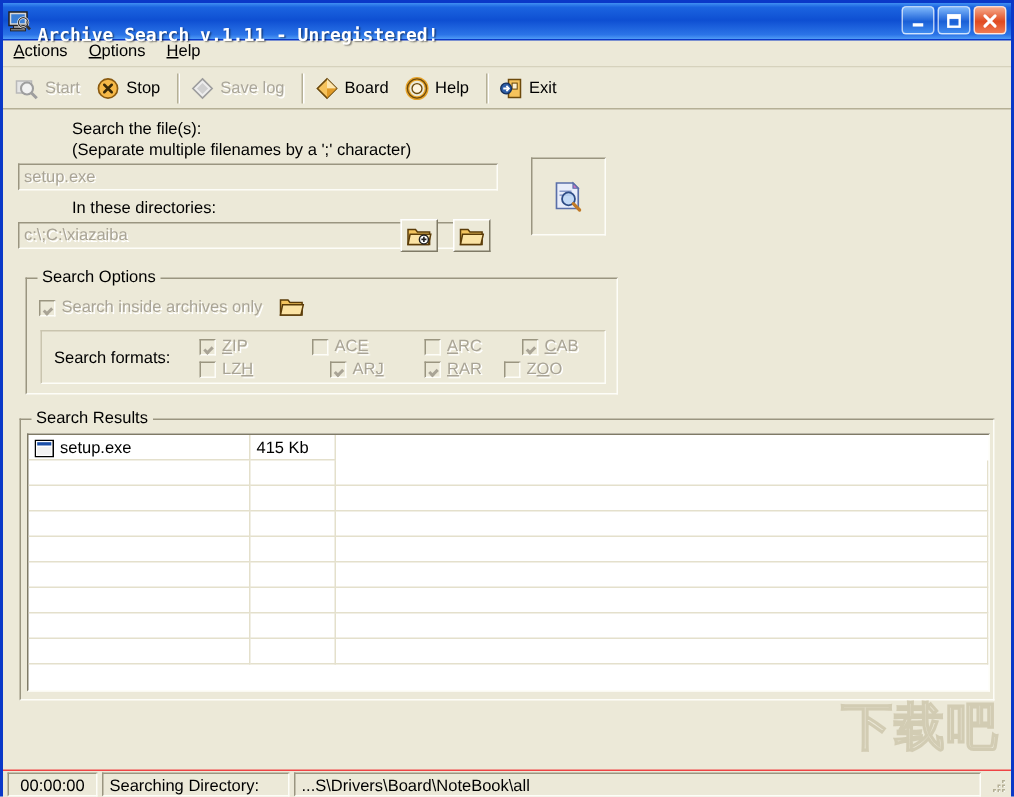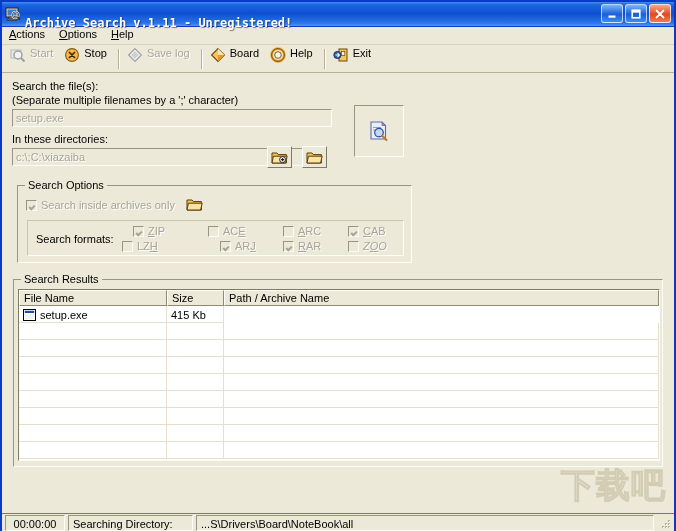--- a/index.html
+++ b/index.html
@@ -56,31 +56,31 @@
     padding:1px 7px;color:#000;font-size:11px;white-space:nowrap;
     font-family:"Liberation Sans", sans-serif;
   }
   .menu-item u{text-decoration:underline;}
   
   .toolbar{
     height:27px;background:#ece9d8;display:flex;align-items:center;
     padding-left:4px;border-bottom:1px solid #b5b096;
   }
   .tbtn{
-    display:flex;align-items:flex-start;height:23px;padding:0 7px 0 4px;
+    display:flex;align-items:center;height:23px;padding:0 7px 0 4px;
     white-space:nowrap;box-sizing:border-box;
   }
   .tbtn .tlabel{margin-left:4px;font-size:11px;color:#000;}
   .tbtn.disabled .tlabel{color:#aaa69a;text-shadow:1px 1px 0 #fff;}
   .tsep{width:1px;height:20px;background:#b5b096;margin:0 4px;box-shadow:1px 0 0 #fff;}
   .ticon{width:16px;height:16px;position:relative;flex:0 0 auto;}
   
   .client{position:relative;height:calc(531px - 4px - 24px - 17px - 27px);}
   .lbl{font-size:11px;color:#000;}
-  .row-lbl{position:absolute;}
+  .row-lbl{position:absolute;margin-left:36px;}
   .tfield{
     position:absolute;box-sizing:border-box;
     background:#ece9d8;
     border:1px solid #9a9580;
     border-right-color:#fdfdf8;border-bottom-color:#fdfdf8;
     color:#a9a496;
     font-size:11px;
     padding:2px 3px 0 3px;
     overflow:hidden;white-space:nowrap;
     text-shadow:1px 1px 0 #fff;
@@ -367,21 +367,21 @@
         </svg>
       </span>
 
       <div class="inner-box" style="left:9px;top:34px;width:377px;height:36px;">
         <span class="lbl" style="position:absolute;left:8px;top:12px;color:#000;">Search formats:</span>
 
         <div class="cb" style="left:105px;top:4px;">
           <span class="cbbox checked"></span>
           <span class="cblabel"><u>Z</u>IP</span>
         </div>
-        <div class="cb" style="left:94px;top:19px;">
+        <div class="cb" style="left:105px;top:19px;">
           <span class="cbbox"></span>
           <span class="cblabel">LZ<u>H</u></span>
         </div>
 
         <div class="cb" style="left:180px;top:4px;">
           <span class="cbbox"></span>
           <span class="cblabel">AC<u>E</u></span>
         </div>
         <div class="cb" style="left:192px;top:19px;">
           <span class="cbbox checked"></span>
@@ -394,37 +394,32 @@
         </div>
         <div class="cb" style="left:255px;top:19px;">
           <span class="cbbox checked"></span>
           <span class="cblabel"><u>R</u>AR</span>
         </div>
 
         <div class="cb" style="left:320px;top:4px;">
           <span class="cbbox checked"></span>
           <span class="cblabel"><u>C</u>AB</span>
         </div>
-        <div class="cb" style="left:320px;top:19px;font-style:italic;">
+        <div class="cb" style="left:308px;top:19px;">
           <span class="cbbox"></span>
           <span class="cblabel">Z<u>O</u>O</span>
         </div>
       </div>
     </div>
 
     <div class="group" style="left:11px;top:206px;width:650px;height:188px;">
       <span class="group-title">Search Results</span>
 
       <div class="listview" style="left:4px;top:9px;width:642px;height:172px;">
 
-        <div class="lv-head">
-          <div class="lv-th" style="width:148px;">File Name</div>
-          <div class="lv-th" style="width:57px;">Size</div>
-          <div class="lv-th" style="width:435px;">Path / Archive Name</div>
-        </div>
 
         <div class="lv-row">
           <div class="lv-td" style="width:148px;">
             <span class="file-ico">
               <svg class="gl" width="13" height="12" viewBox="0 0 13 12">
                 <rect x="0.5" y="0.5" width="12" height="11" fill="#fff" stroke="#000" stroke-width="1"></rect>
                 <rect x="1.8" y="1.8" width="9.4" height="2.2" fill="#1b4fa8"></rect>
                 <rect x="1.8" y="5" width="9.4" height="5.2" fill="#f2f2f2"></rect>
               </svg>
             </span>

